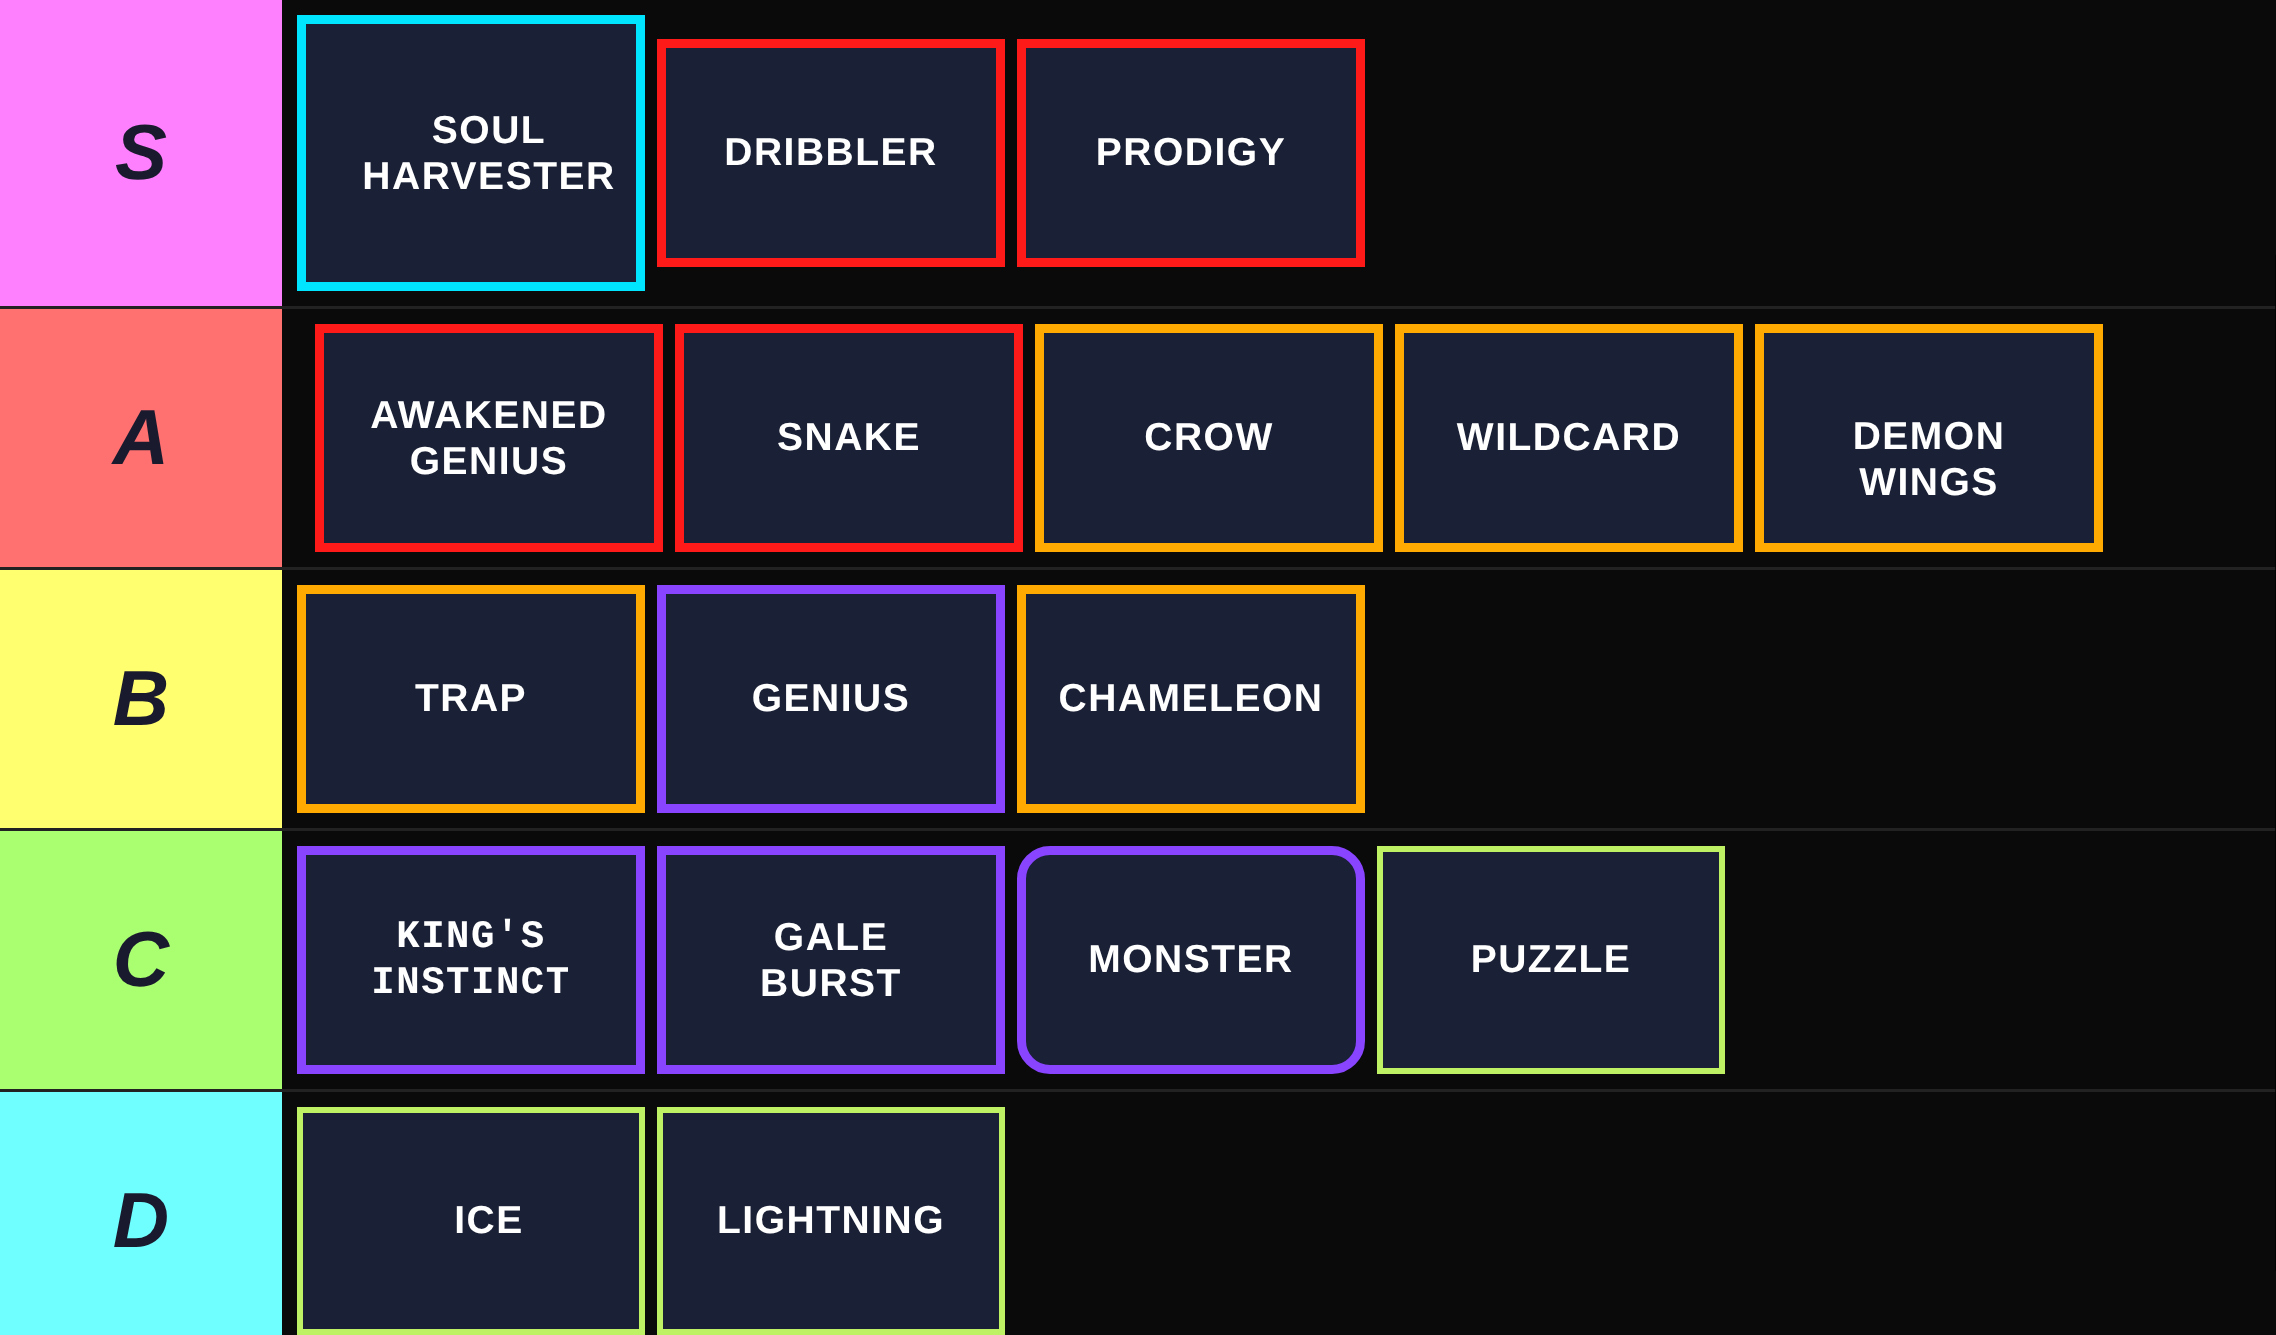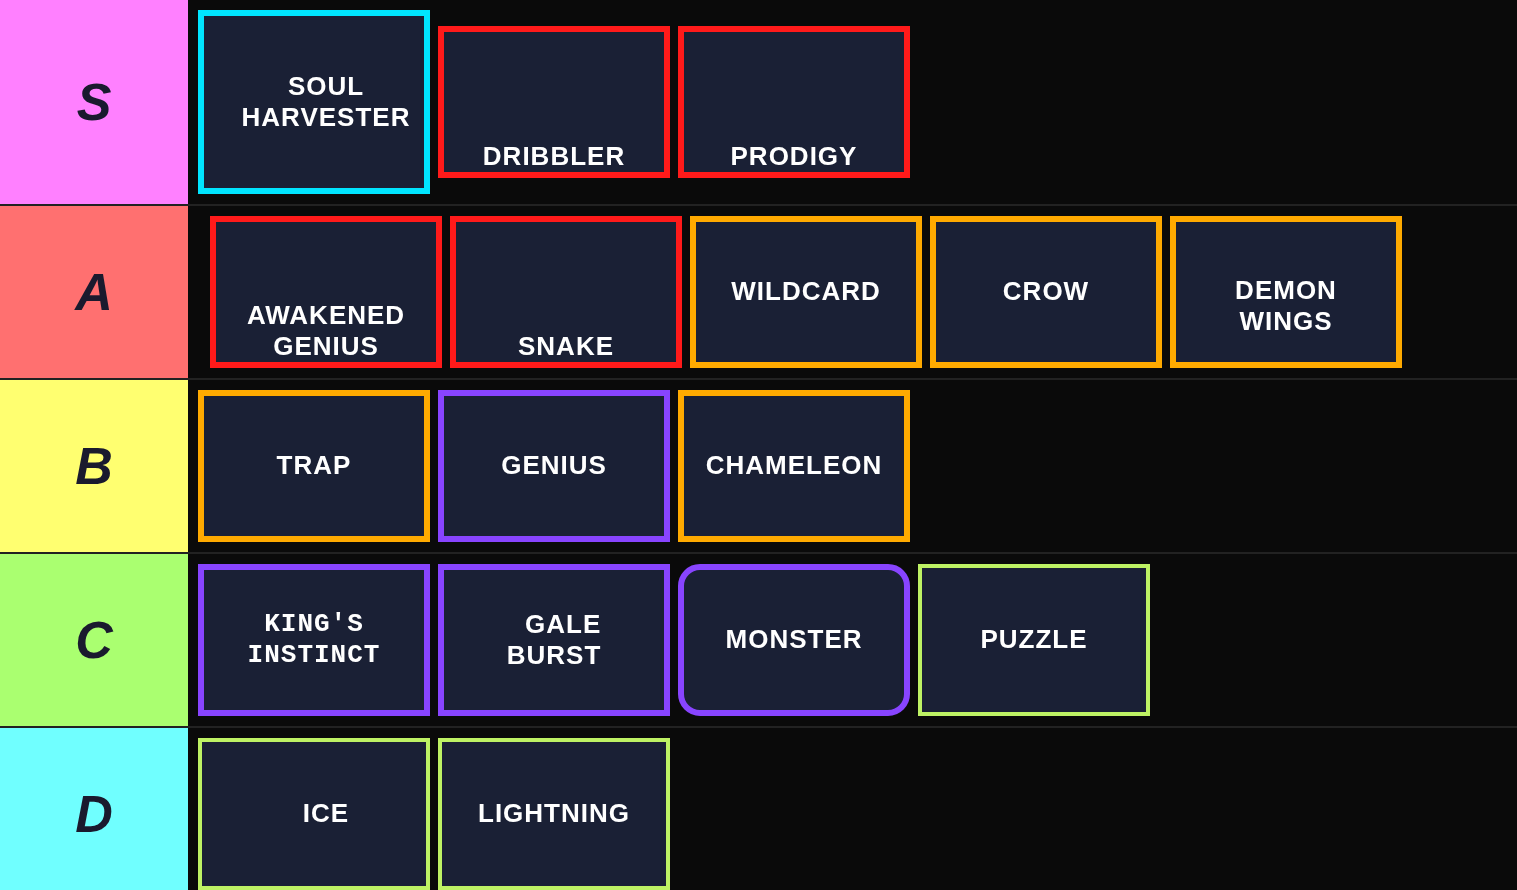--- a/index.html
+++ b/index.html
@@ -64,21 +64,21 @@
       text-align: center;
       text-transform: uppercase;
       letter-spacing: 1px;
       margin: 4px;
       flex-shrink: 0;
       line-height: 1.2;
     }
 
     
     .border-cyan { border: 6px solid #00e5ff; }
-    .border-red { border: 6px solid #ff1a1a; align-items: flex-end; }
+    .border-red { border: 6px solid #ff1a1a; }
     .border-orange { border: 6px solid #ffaa00; }
     .border-purple { border: 6px solid #8844ff; }
     .border-blue { border: 4px solid #bef264; }
   </style>
 </head>
 <body>
 
 <div class="tier-list">
 
   <div class="tier-row tier-s">
@@ -101,24 +101,24 @@
     <div class="tier-label">A</div>
     <div class="tier-cells">
       <div class="cell border-red" style="width:232px;height:152px;margin-left:16px;">
         <span style="white-space:pre-line;">AWAKENED
 GENIUS</span>
       </div>
       <div class="cell border-red" style="width:232px;height:152px;">
         <span>SNAKE</span>
       </div>
       <div class="cell border-orange" style="width:232px;height:152px;">
-        <span>WILDCARD</span>
+        <span>CROW</span>
       </div>
       <div class="cell border-orange" style="width:232px;height:152px;">
-        <span>CROW</span>
+        <span>WILDCARD</span>
       </div>
       <div class="cell border-orange" style="width:232px;height:152px;">
         <span style="white-space:pre-line;margin-top:28px;">DEMON
 WINGS</span>
       </div>
     </div>
   </div>
 
   <div class="tier-row tier-b">
     <div class="tier-label">B</div>
@@ -135,21 +135,21 @@
     </div>
   </div>
 
   <div class="tier-row tier-c">
     <div class="tier-label">C</div>
     <div class="tier-cells">
       <div class="cell border-purple" style="width:232px;height:152px;">
         <span style="white-space:pre-line;font-family:Liberation Mono, monospace;">KING'S
 INSTINCT</span>
       </div>
-      <div class="cell border-purple" style="width:232px;height:152px;text-align:right;">
+      <div class="cell border-purple" style="width:232px;height:152px;">
         <span style="white-space:pre-line;">GALE
 BURST</span>
       </div>
       <div class="cell border-purple" style="width:232px;height:152px;border-radius:22px;">
         <span>MONSTER</span>
       </div>
       <div class="cell border-blue" style="width:232px;height:152px;">
         <span>PUZZLE</span>
       </div>
     </div>

